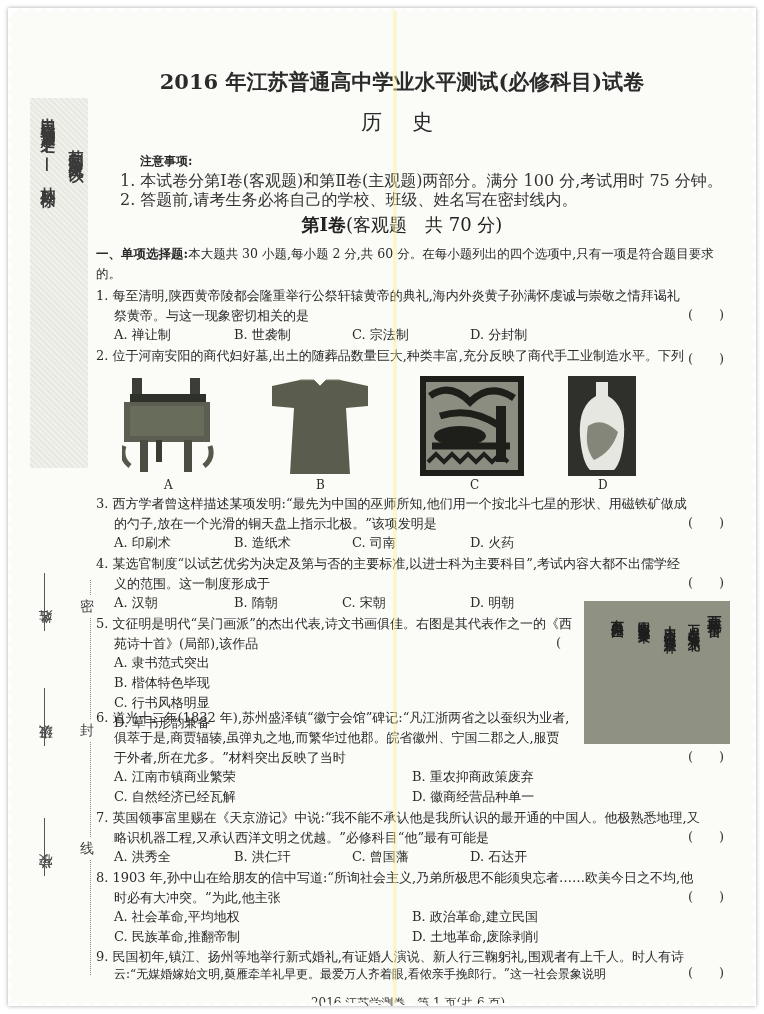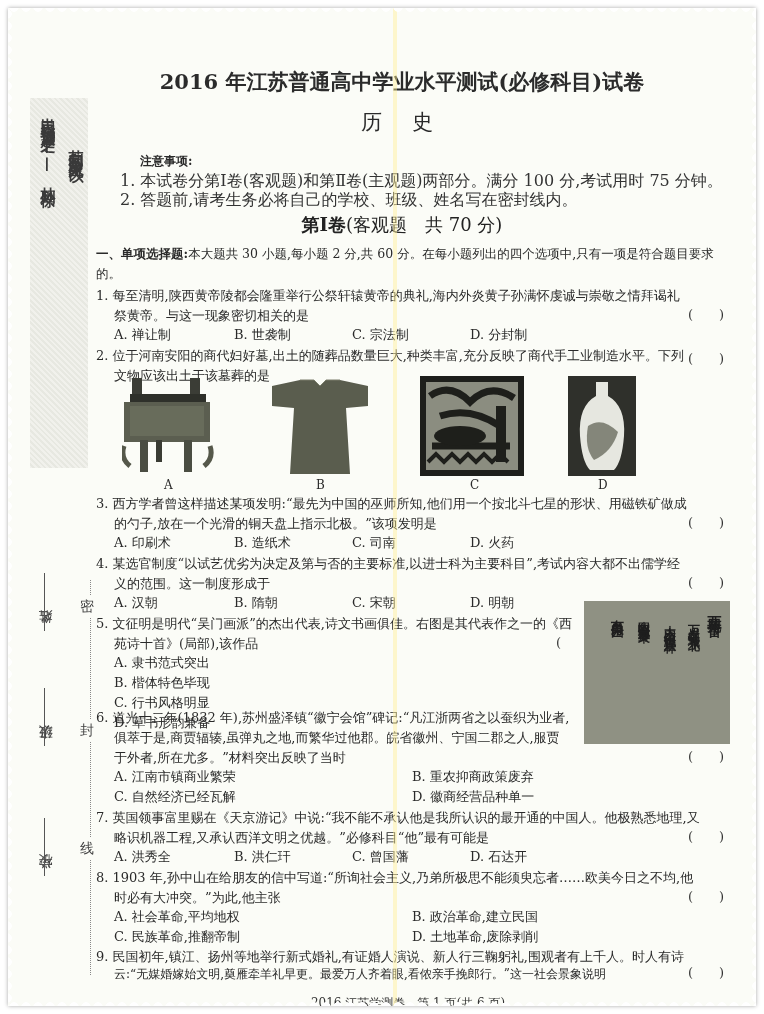--- a/index.html
+++ b/index.html
@@ -113,21 +113,20 @@
 
   <div class="p" style="left:88px;top:278px"><span>1.</span> <span>每至清明,陕西黄帝陵都会隆重举行公祭轩辕黄帝的典礼,海内外炎黄子孙满怀虔诚与崇敬之情拜谒礼</span></div>
   <div class="p" style="left:106px;top:298px">祭黄帝。与这一现象密切相关的是</div>
   <div class="bracket" style="top:298px">(　　)</div>
   <div class="opt" style="left:106px;top:318px">A. 禅让制</div>
   <div class="opt" style="left:226px;top:318px">B. 世袭制</div>
   <div class="opt" style="left:344px;top:318px">C. 宗法制</div>
   <div class="opt" style="left:462px;top:318px">D. 分封制</div>
 
   <div class="p" style="left:88px;top:338px"><span>2.</span> <span>位于河南安阳的商代妇好墓,出土的随葬品数量巨大,种类丰富,充分反映了商代手工业制造水平。下列</span></div>
-  <div class="p" style="left:106px;top:358px">文物应该出土于该墓葬的是</div>
   <div class="bracket" style="top:342px">(　　)</div>
 
   <svg class="artifact" style="left:114px" width="92" height="100" viewBox="0 0 92 100">
     <rect x="10" y="2" width="10" height="18" fill="#3b3d36"></rect>
     <rect x="68" y="2" width="10" height="18" fill="#3b3d36"></rect>
     <rect x="8" y="18" width="76" height="8" fill="#2e302a"></rect>
     <rect x="2" y="26" width="86" height="40" fill="#5b5e50"></rect>
     <rect x="8" y="30" width="74" height="30" fill="#6e7260" opacity="0.7"></rect>
     <rect x="18" y="64" width="8" height="32" fill="#4a4d42"></rect>
     <rect x="62" y="64" width="8" height="32" fill="#4a4d42"></rect>
@@ -163,21 +162,21 @@
   <div class="opt" style="left:106px;top:526px">A. 印刷术</div>
   <div class="opt" style="left:226px;top:526px">B. 造纸术</div>
   <div class="opt" style="left:344px;top:526px">C. 司南</div>
   <div class="opt" style="left:462px;top:526px">D. 火药</div>
 
   <div class="p" style="left:88px;top:546px"><span>4.</span> <span>某选官制度“以试艺优劣为决定及第与否的主要标准,以进士科为主要科目”,考试内容大都不出儒学经</span></div>
   <div class="p" style="left:106px;top:566px">义的范围。这一制度形成于</div>
   <div class="bracket" style="top:566px">(　　)</div>
   <div class="opt" style="left:106px;top:586px">A. 汉朝</div>
   <div class="opt" style="left:226px;top:586px">B. 隋朝</div>
-  <div class="opt" style="left:344px;top:586px">C. 宋朝</div>
+  <div class="opt" style="left:334px;top:586px">C. 宋朝</div>
   <div class="opt" style="left:462px;top:586px">D. 明朝</div>
 
   <div class="p" style="left:88px;top:606px"><span>5.</span> <span>文征明是明代“吴门画派”的杰出代表,诗文书画俱佳。右图是其代表作之一的《西</span></div>
   <div class="p" style="left:106px;top:626px">苑诗十首》(局部),该作品</div>
   <div class="bracket" style="left:548px;top:626px">(　　)</div>
   <div class="opt" style="left:106px;top:646px">A. 隶书范式突出</div>
   <div class="opt" style="left:106px;top:666px">B. 楷体特色毕现</div>
   <div class="opt" style="left:106px;top:686px">C. 行书风格明显</div>
   <div class="opt" style="left:106px;top:706px">D. 草书形韵兼备</div>
 

